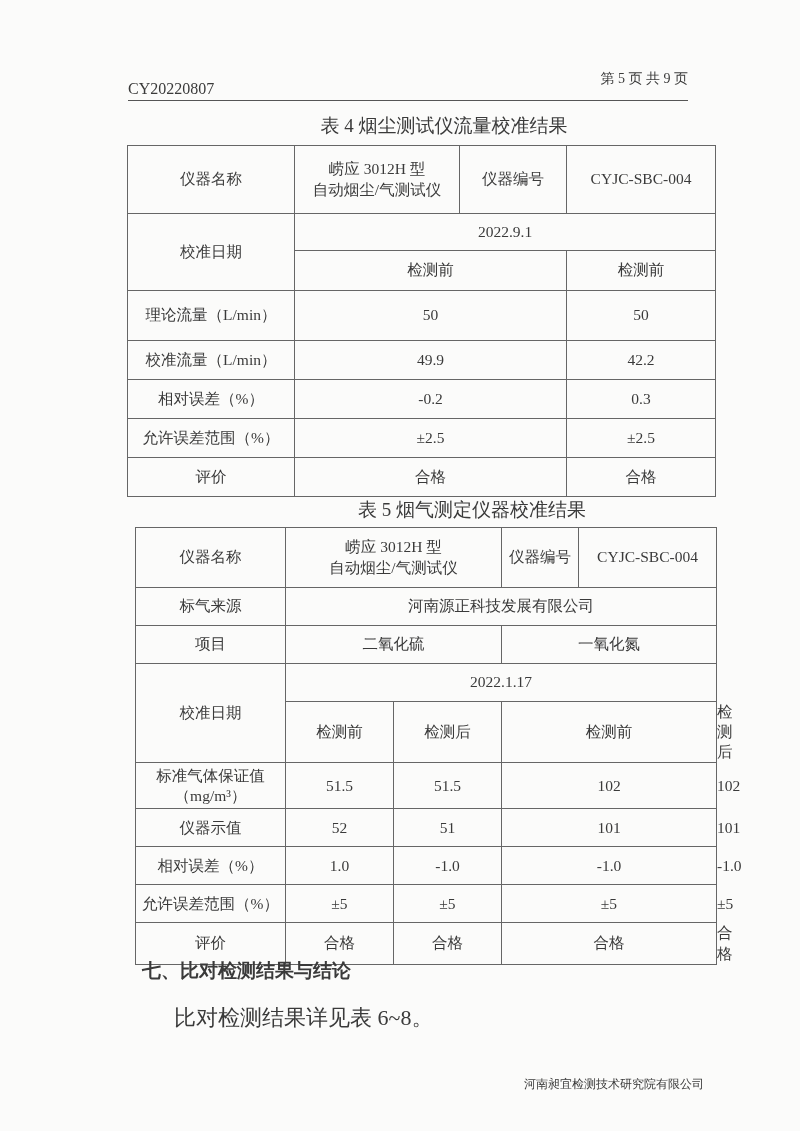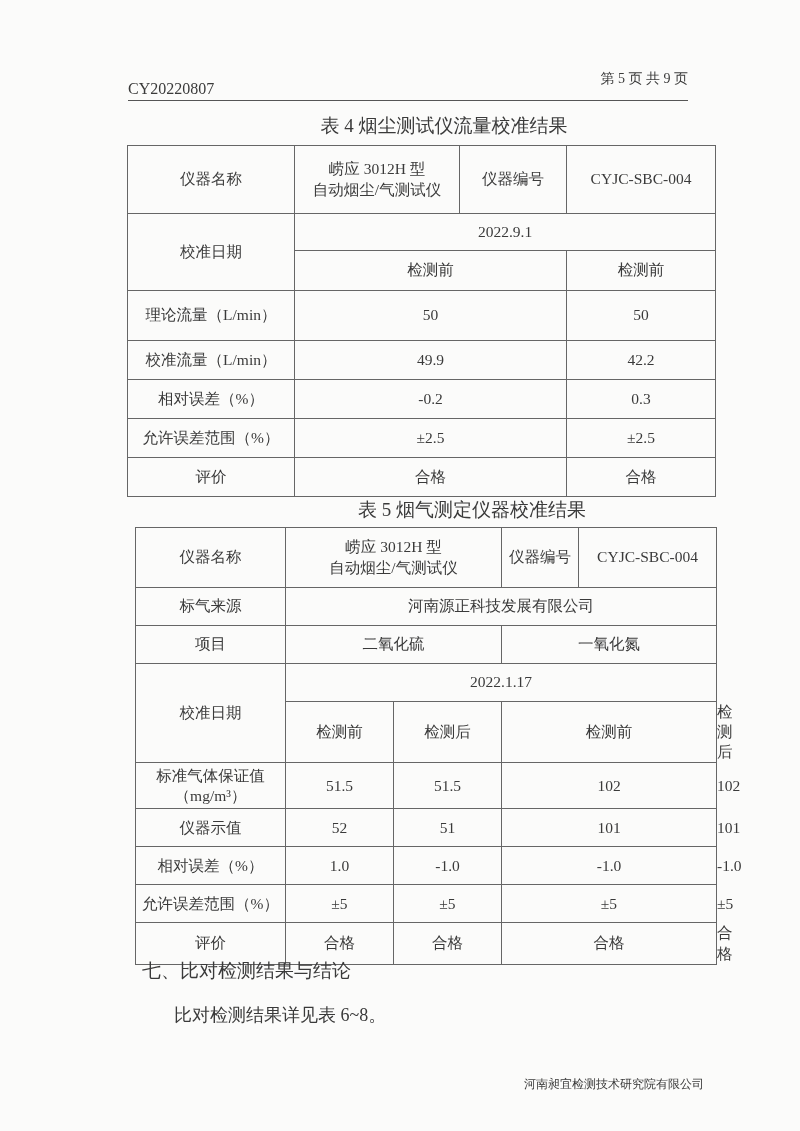--- a/index.html
+++ b/index.html
@@ -8,22 +8,22 @@
     font-family: "Liberation Serif", "DejaVu Serif", serif; color: #3a3a3a; overflow: hidden;
   }
   .hdr-left { position: absolute; left: 128px; top: 80px; font-size: 16px; }
   .hdr-right { position: absolute; right: 112px; top: 70px; font-size: 14px; }
   .hdr-line { position: absolute; left: 128px; top: 100px; width: 560px; height: 1px; background: #555; }
   .tcap { position: absolute; left: 4px; width: 800px; text-align: center; font-size: 19px; padding-left: 40px; }
   table { position: absolute; border-collapse: collapse; table-layout: fixed; }
   td { border: 1.3px solid #666; text-align: center; vertical-align: middle; font-size: 15.5px; padding: 0; line-height: 1.3; }
   .t1 { left: 127px; top: 145px; width: 588px; }
   .t2 { left: 135px; top: 527px; width: 581px; }
-  .sec { position: absolute; left: 142px; top: 958px; font-size: 19px; font-weight: normal; }
-  .para { position: absolute; left: 174px; top: 1003px; font-size: 18px; }
+  .sec { position: absolute; left: 142px; top: 958px; font-size: 19px; font-weight: bold; }
+  .para { position: absolute; left: 174px; top: 1003px; font-size: 22px; }
   .foot { position: absolute; right: 96px; top: 1076px; font-size: 12px; }
 </style>
 </head>
 <body>
 
 <div class="hdr-left">CY20220807</div>
 <div class="hdr-right">第 5 页  共 9 页</div>
 <div class="hdr-line"></div>
 
 <div class="tcap" style="top:113px;">表 4  烟尘测试仪流量校准结果</div>

